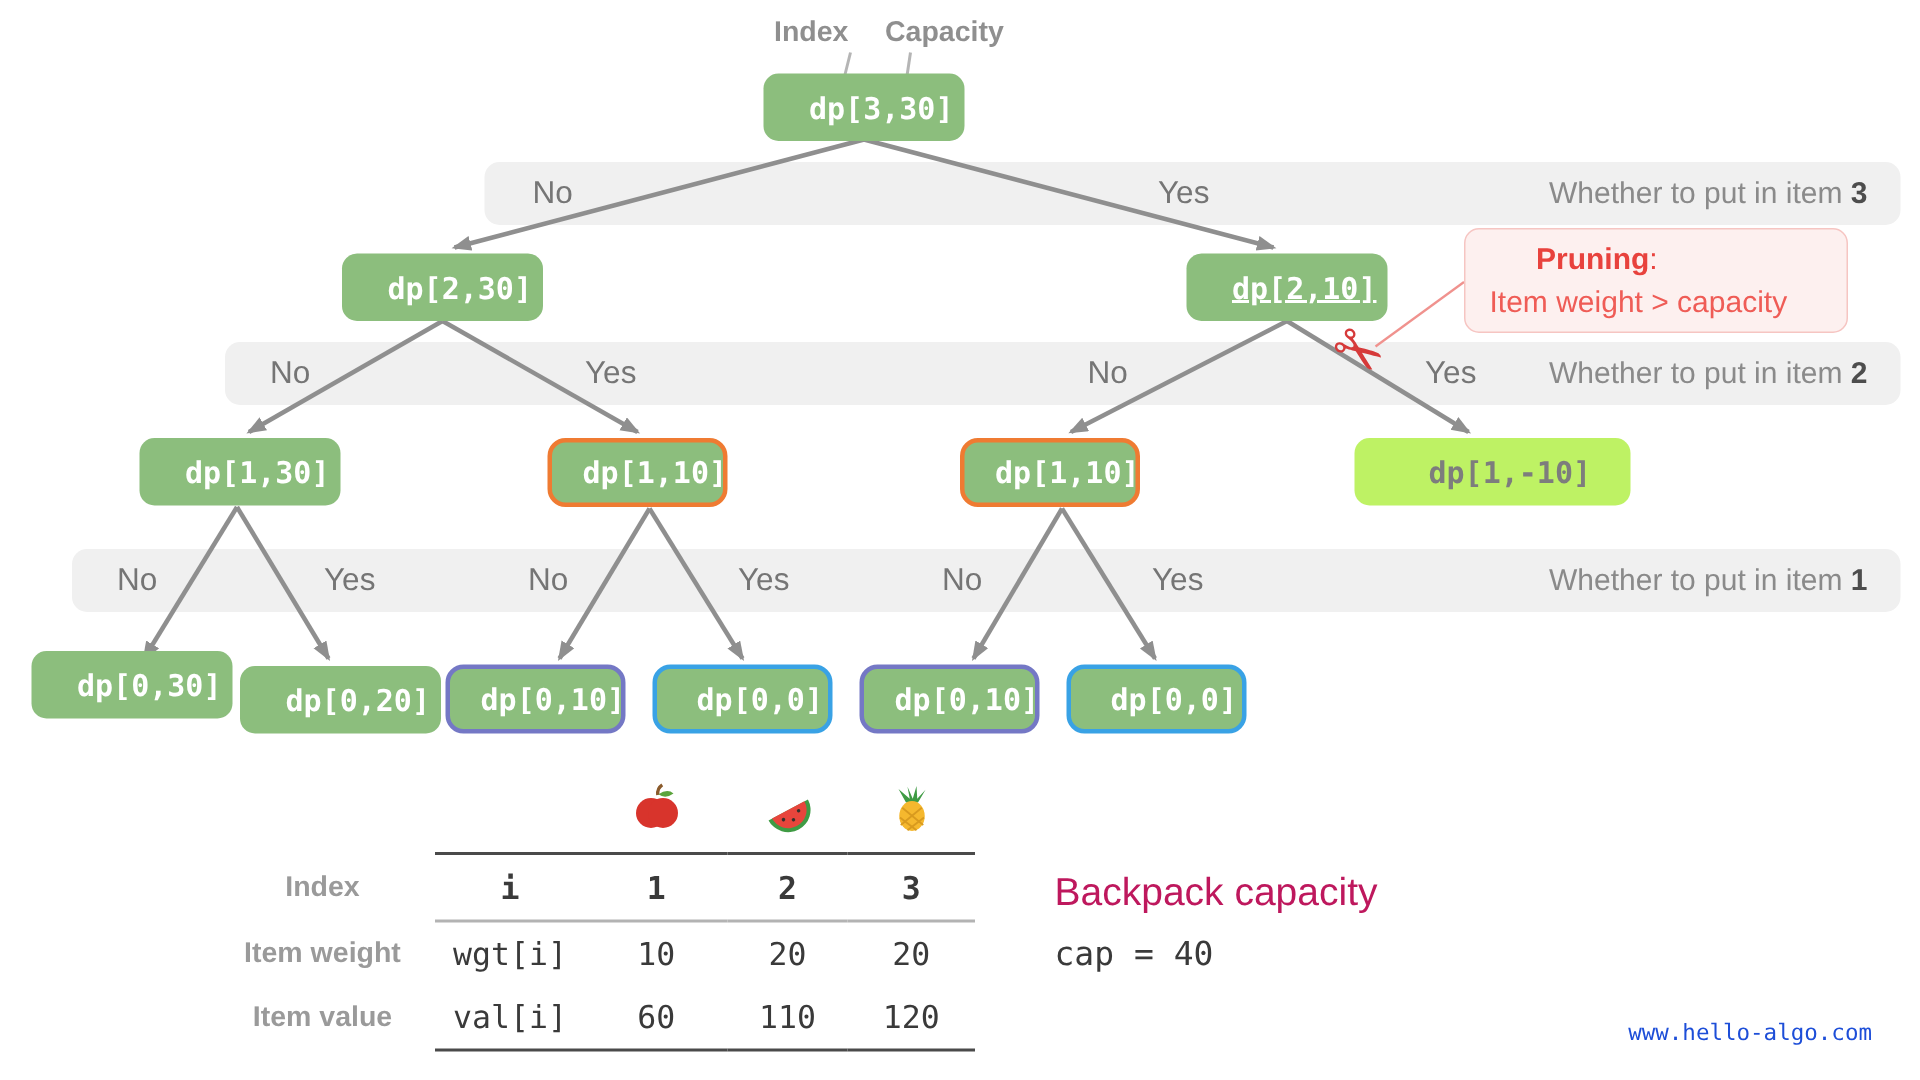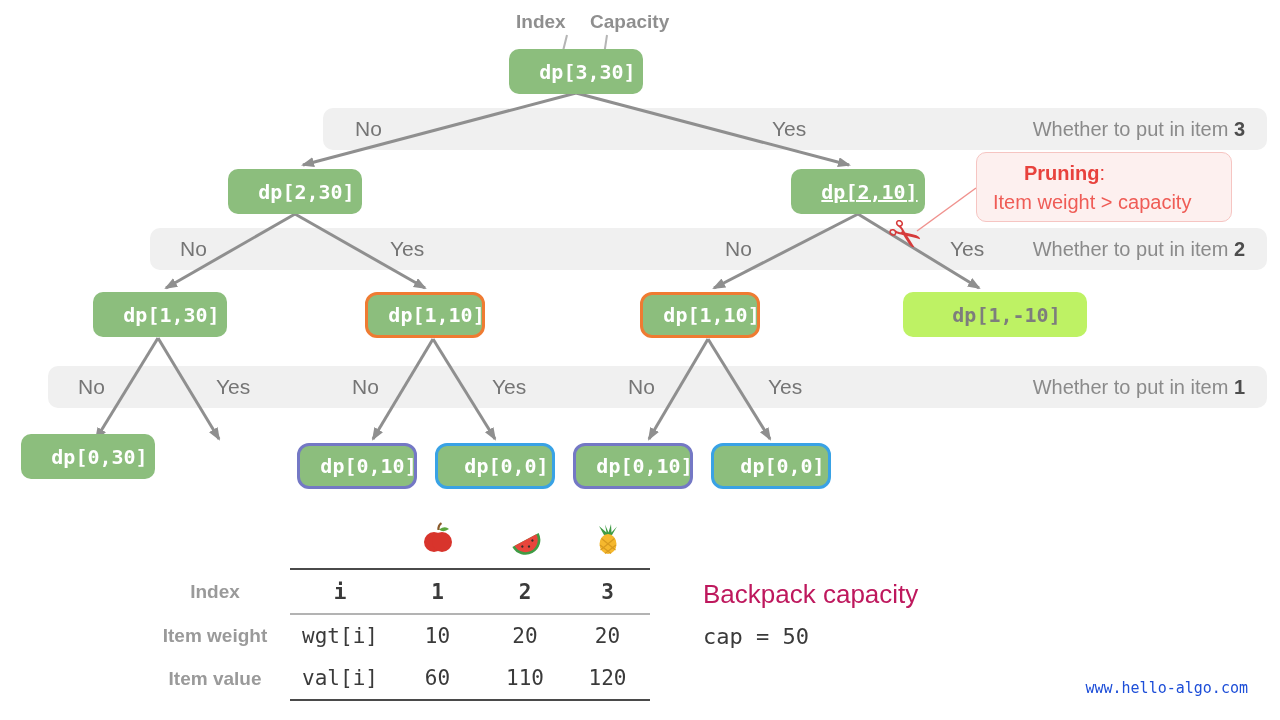--- a/index.html
+++ b/index.html
@@ -113,20 +113,21 @@
   <span class="ptr" style="left:590px;top:11px;">Capacity</span>
 
   <div class="node" style="left:509px;top:49px;">dp[3,30]</div>
   <div class="node" style="left:228px;top:169px;">dp[2,30]</div>
   <div class="node" style="left:791px;top:169px;text-decoration:underline;">dp[2,10]</div>
   <div class="node" style="left:93px;top:292px;">dp[1,30]</div>
   <div class="node bordered orange" style="left:365px;top:292px;">dp[1,10]</div>
   <div class="node bordered orange" style="left:640px;top:292px;">dp[1,10]</div>
   <div class="node gray" style="left:903px;top:292px;">dp[1,-10]</div>
   <div class="node" style="left:21px;top:434px;">dp[0,30]</div>
+  <div class="node" style="left:160px;top:444px;">dp[0,20]</div>
   <div class="node bordered purple" style="left:297px;top:443px;">dp[0,10]</div>
   <div class="node bordered blue" style="left:435px;top:443px;">dp[0,0]</div>
   <div class="node bordered purple" style="left:573px;top:443px;">dp[0,10]</div>
   <div class="node bordered blue" style="left:711px;top:443px;">dp[0,0]</div>
 
   <div id="pruning-box">
     <span class="ptitle">Pruning</span><span class="pcolon">:</span><br>
     <span class="pbody">Item weight &gt; capacity</span>
   </div>
   <div id="scissors">✂</div>
@@ -196,18 +197,18 @@
         <td class="dcell">60</td>
         <td class="dcell">110</td>
         <td class="dcell">120</td>
       </tr>
     </tbody>
       </table>
   </div>
 
   <div id="capacity-block">
     <div id="capacity-label">Backpack capacity</div>
-    <div id="capacity-code">cap = 50</div>
+    <div id="capacity-code">cap = 40</div>
   </div>
 
   <div id="watermark">www.hello-algo.com</div>
 
 </div>
 
 </body></html>

